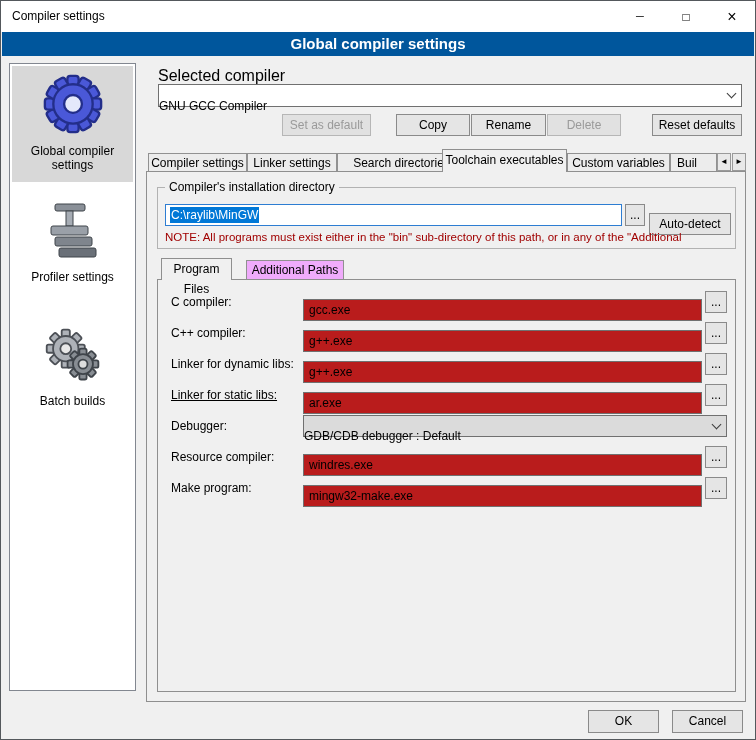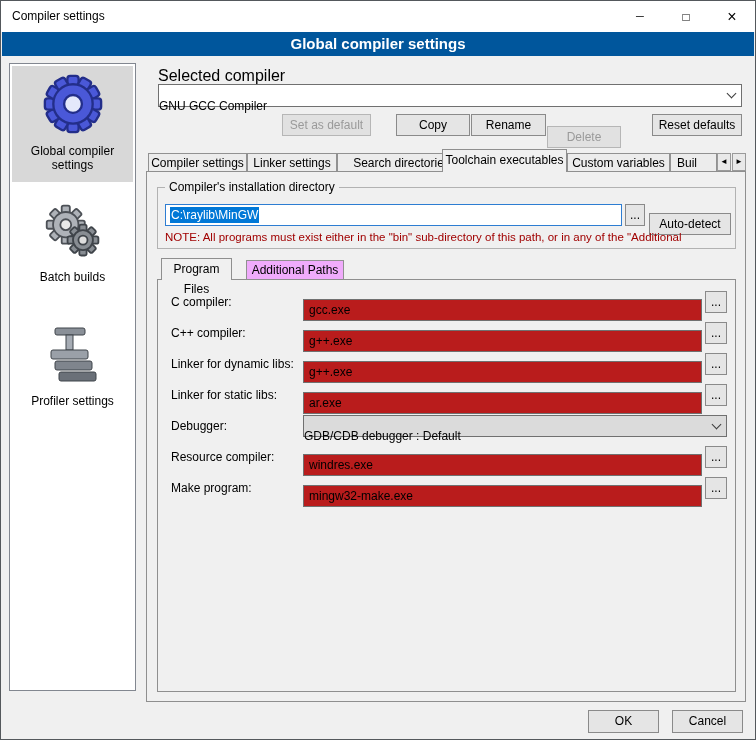--- a/index.html
+++ b/index.html
@@ -38,21 +38,21 @@
 
   .static-label { position:absolute; font-size:16px; }
 
   
   .lbl-selected-compiler { left:157px; top:66px; }
   .combo-main { left:157px; top:83px; width:584px; }
 
   .btn-setdefault { left:281px; top:113px; width:89px; }
   .btn-copy { left:395px; top:113px; width:74px; }
   .btn-rename { left:470px; top:113px; width:75px; }
-  .btn-delete { left:546px; top:113px; width:74px;margin-top:12px; }
+  .btn-delete { left:546px; top:113px; width:74px; }
   .btn-reset { left:651px; top:113px; width:90px; }
 
   
   .tab { position:absolute; font-size:12px; text-align:center; white-space:nowrap; overflow:hidden; cursor:default; }
   .tab-inactive { top:152px; height:18px; line-height:18px; background:#ECECEC; border:1px solid #919191; border-bottom:none; z-index:1; }
   .tab-active { top:148px; height:23px; line-height:21px; background:#F0F0F0; border:1px solid #8f8f8f; border-bottom:none; z-index:3; }
   .tab-scroll { position:absolute; top:152px; width:14px; height:18px; background:#E9E9E9; border:1px solid #9a9a9a; font-size:8px; line-height:16px; text-align:center; z-index:2; }
 
   .tab-panel { position:absolute; left:145px; top:170px; width:600px; height:531px; background:#F0F0F0; border:1px solid #8f8f8f; z-index:0; }
 
@@ -115,20 +115,32 @@
               <rect x="-6" y="-30" width="12" height="60" rx="3" transform="rotate(90)"></rect>
               <rect x="-6" y="-30" width="12" height="60" rx="3" transform="rotate(120)"></rect>
               <rect x="-6" y="-30" width="12" height="60" rx="3" transform="rotate(150)"></rect>
               <circle r="21"></circle>
             </g>
             <circle r="9.5" fill="#e4e8fb" stroke="#232e8a" stroke-width="2.5"></circle>
           </g>
         </svg>
       </span>
       <span class="side-label">Global compiler settings</span>
+    </div>
+    <div class="side-item">
+      <span class="icon-wrap">
+        <svg width="54" height="58" viewBox="0 0 54 58">
+          <rect x="9" y="2" width="30" height="7" rx="2" fill="#8a9098" stroke="#3f444a"></rect>
+          <rect x="20" y="9" width="7" height="15" fill="#a6acb4" stroke="#3f444a"></rect>
+          <rect x="5" y="24" width="37" height="9" rx="2" fill="#9aa0a8" stroke="#3f444a"></rect>
+          <rect x="9" y="35" width="37" height="9" rx="2" fill="#7f858d" stroke="#3f444a"></rect>
+          <rect x="13" y="46" width="37" height="9" rx="2" fill="#6a7078" stroke="#3f444a"></rect>
+        </svg>
+      </span>
+      <span class="side-label">Profiler settings</span>
     </div>
     <div class="side-item">
       <span class="icon-wrap">
         <svg width="58" height="58" viewBox="0 0 64 64">
           <g transform="translate(24,25)">
             <g fill="#aeb2b8" stroke="#4c5056" stroke-width="2">
               <rect x="-4.5" y="-21" width="9" height="42" rx="2"></rect>
               <rect x="-4.5" y="-21" width="9" height="42" rx="2" transform="rotate(45)"></rect>
               <rect x="-4.5" y="-21" width="9" height="42" rx="2" transform="rotate(90)"></rect>
               <rect x="-4.5" y="-21" width="9" height="42" rx="2" transform="rotate(135)"></rect>
@@ -143,32 +155,20 @@
               <rect x="-4" y="-17" width="8" height="34" rx="2" transform="rotate(90)"></rect>
               <rect x="-4" y="-17" width="8" height="34" rx="2" transform="rotate(135)"></rect>
               <circle r="11"></circle>
             </g>
             <circle r="5" fill="#dddddd" stroke="#3f444a" stroke-width="2"></circle>
           </g>
         </svg>
       </span>
       <span class="side-label">Batch builds</span>
     </div>
-    <div class="side-item">
-      <span class="icon-wrap">
-        <svg width="54" height="58" viewBox="0 0 54 58">
-          <rect x="9" y="2" width="30" height="7" rx="2" fill="#8a9098" stroke="#3f444a"></rect>
-          <rect x="20" y="9" width="7" height="15" fill="#a6acb4" stroke="#3f444a"></rect>
-          <rect x="5" y="24" width="37" height="9" rx="2" fill="#9aa0a8" stroke="#3f444a"></rect>
-          <rect x="9" y="35" width="37" height="9" rx="2" fill="#7f858d" stroke="#3f444a"></rect>
-          <rect x="13" y="46" width="37" height="9" rx="2" fill="#6a7078" stroke="#3f444a"></rect>
-        </svg>
-      </span>
-      <span class="side-label">Profiler settings</span>
-    </div>
   </div>
 
   <div class="static-label lbl-selected-compiler">Selected compiler</div>
   <div class="combo combo-main">
     <span class="combo-text">GNU GCC Compiler</span>
     <span class="chev-box">
         <span class="chevron"></span>
       </span>
   </div>
 
@@ -208,21 +208,21 @@
   <button class="btn browse-btn" style="top:290px;">...</button>
 
   <div class="field-label" style="top:325px;">C++ compiler:</div>
   <input class="field-input" style="top: 321px;" value="g++.exe">
   <button class="btn browse-btn" style="top:321px;">...</button>
 
   <div class="field-label" style="top:356px;">Linker for dynamic libs:</div>
   <input class="field-input" style="top: 352px;" value="g++.exe">
   <button class="btn browse-btn" style="top:352px;">...</button>
 
-  <div class="field-label" style="top:387px;">Linker for static libs:</div>
+  <div class="field-label" style="top:387px;text-decoration:underline;">Linker for static libs:</div>
   <input class="field-input" style="top: 383px;" value="ar.exe">
   <button class="btn browse-btn" style="top:383px;">...</button>
 
   <div class="field-label" style="top:418px;">Debugger:</div>
   <div class="combo combo-debugger" style="top:414px;">
     <span class="combo-text">GDB/CDB debugger : Default</span>
     <span class="chev-box">
         <span class="chevron"></span>
       </span>
   </div>

